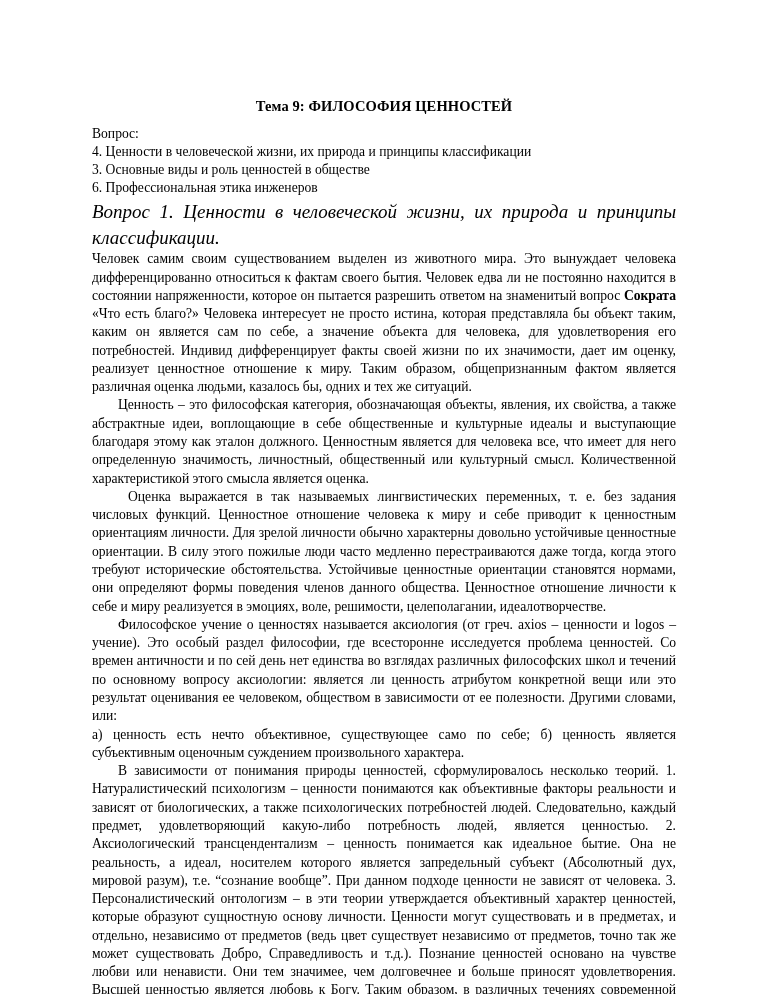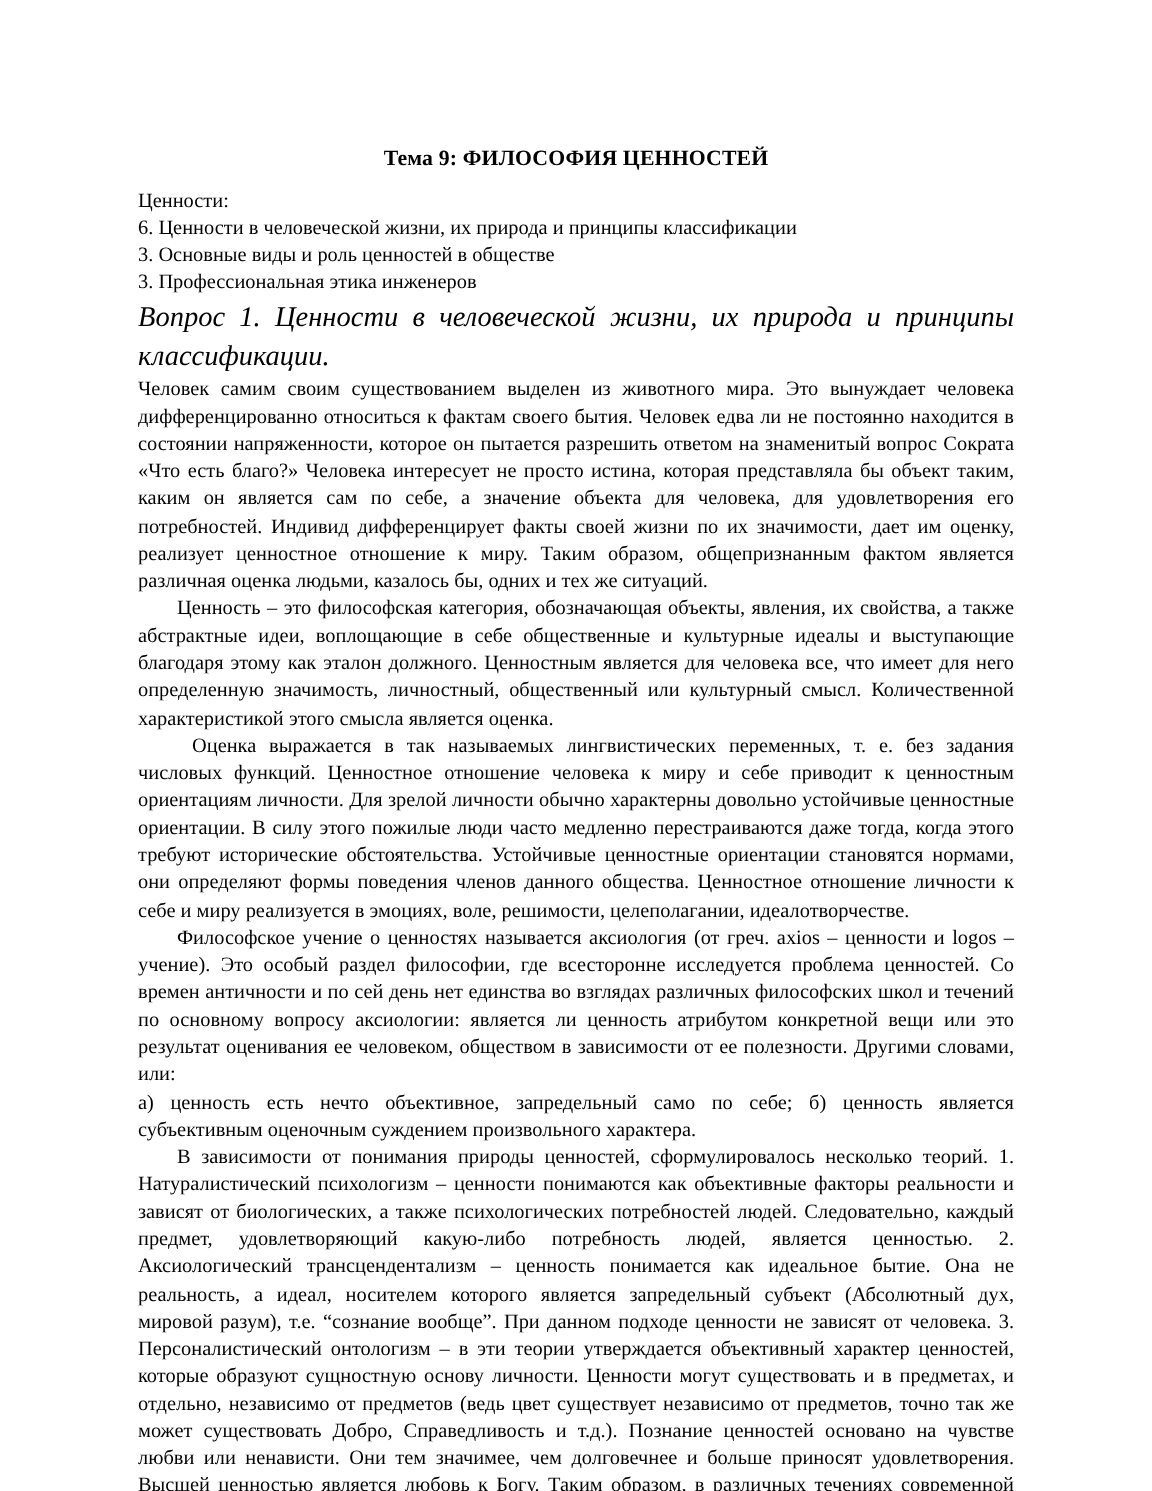--- a/index.html
+++ b/index.html
@@ -53,44 +53,44 @@
     text-align: justify;
     text-indent: 0;
   }
   p.body.indent {
     text-indent: 26px;
   }
   p.body.indent-wide {
     text-indent: 36px;
   }
   b.bold-inline {
-    font-weight: normal;
+    font-weight: bold;
   }
 </style>
 </head>
 <body>
 
 <div class="page">
 
   <div class="doc-title">Тема 9: ФИЛОСОФИЯ ЦЕННОСТЕЙ</div>
 
-  <div class="q-heading">Ценности:</div>
-  <div class="q-item">6. Ценности в человеческой жизни, их природа и принципы классификации</div>
+  <div class="q-heading">Вопрос:</div>
+  <div class="q-item">4. Ценности в человеческой жизни, их природа и принципы классификации</div>
   <div class="q-item">3. Основные виды и роль ценностей в обществе</div>
-  <div class="q-item">3. Профессиональная этика инженеров</div>
+  <div class="q-item">6. Профессиональная этика инженеров</div>
 
   <div class="question-line">
     <i><span>Вопрос 1.</span> <span>Ценности в человеческой жизни, их природа и принципы классификации.</span></i>
   </div>
 
   <p class="body"><span>Человек самим своим существованием выделен из животного мира. Это вынуждает человека дифференцированно относиться к фактам своего бытия. Человек едва ли не постоянно находится в состоянии напряженности, которое он пытается разрешить ответом на знаменитый вопрос </span><b class="bold-inline">Сократа</b><span> «Что есть благо?» Человека интересует не просто истина, которая представляла бы объект таким, каким он является сам по себе, а значение объекта для человека, для удовлетворения его потребностей. Индивид дифференцирует факты своей жизни по их значимости, дает им оценку, реализует ценностное отношение к миру. Таким образом, общепризнанным фактом является различная оценка людьми, казалось бы, одних и тех же ситуаций.</span></p>
 
   <p class="body indent">Ценность – это философская категория, обозначающая объекты, явления, их свойства, а также абстрактные идеи, воплощающие в себе общественные и культурные идеалы и выступающие благодаря этому как эталон должного. Ценностным является для человека все, что имеет для него определенную значимость, личностный, общественный или культурный смысл. Количественной характеристикой этого смысла является оценка.</p>
 
   <p class="body indent-wide">Оценка выражается в так называемых лингвистических переменных, т. е. без задания числовых функций. Ценностное отношение человека к миру и себе приводит к ценностным ориентациям личности. Для зрелой личности обычно характерны довольно устойчивые ценностные ориентации. В силу этого пожилые люди часто медленно перестраиваются даже тогда, когда этого требуют исторические обстоятельства. Устойчивые ценностные ориентации становятся нормами, они определяют формы поведения членов данного общества. Ценностное отношение личности к себе и миру реализуется в эмоциях, воле, решимости, целеполагании, идеалотворчестве.</p>
 
   <p class="body indent">Философское учение о ценностях называется аксиология (от греч. axios – ценности и logos – учение). Это особый раздел философии, где всесторонне исследуется проблема ценностей. Со времен античности и по сей день нет единства во взглядах различных философских школ и течений по основному вопросу аксиологии: является ли ценность атрибутом конкретной вещи или это результат оценивания ее человеком, обществом в зависимости от ее полезности.  Другими словами, или:</p>
 
-  <p class="body">а) ценность есть нечто объективное, запредельный само по себе; б) ценность является субъективным оценочным суждением произвольного характера.</p>
+  <p class="body">а) ценность есть нечто объективное, существующее само по себе; б) ценность является субъективным оценочным суждением произвольного характера.</p>
 
   <p class="body indent">В зависимости от понимания природы ценностей, сформулировалось несколько теорий. 1. Натуралистический психологизм – ценности понимаются как объективные факторы реальности и зависят от биологических, а также психологических потребностей людей. Следовательно, каждый предмет, удовлетворяющий какую-либо потребность людей, является ценностью. 2. Аксиологический трансцендентализм – ценность понимается как идеальное бытие. Она не реальность, а идеал, носителем которого является запредельный субъект (Абсолютный дух, мировой разум), т.е. “сознание вообще”. При данном подходе ценности не зависят от человека. 3. Персоналистический онтологизм – в эти теории утверждается объективный характер ценностей, которые образуют сущностную основу личности. Ценности могут существовать и в предметах, и отдельно, независимо от предметов (ведь цвет существует независимо от предметов, точно так же может существовать Добро, Справедливость и т.д.). Познание ценностей основано на чувстве любви или ненависти. Они тем значимее, чем долговечнее и больше приносят удовлетворения. Высшей ценностью является любовь к Богу. Таким образом, в различных течениях современной философии природа ценностей понимается неоднозначно; Существуют разные точки зрения:    а)</p>
 
 </div>
 
 </body></html>

